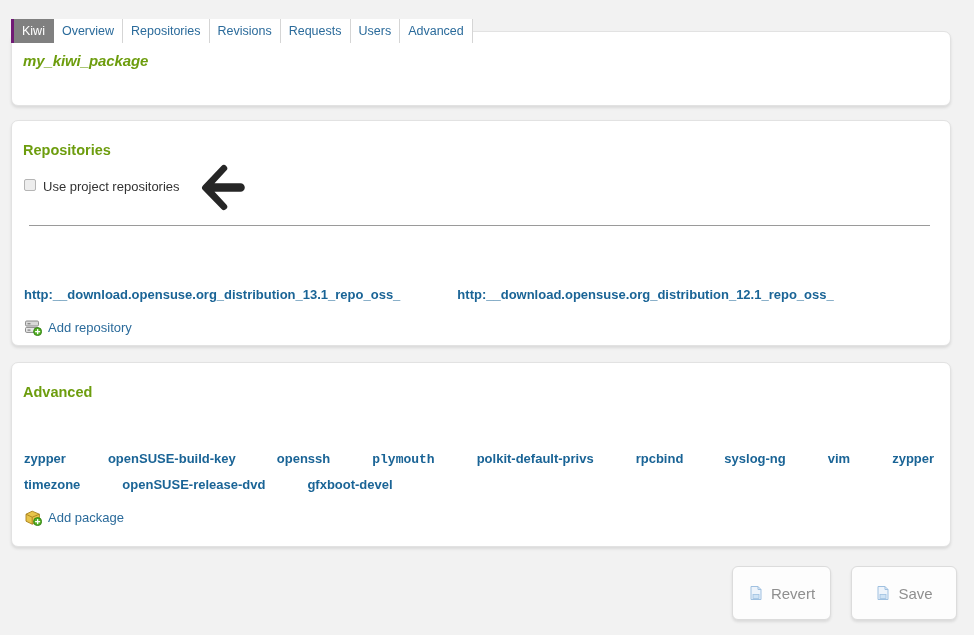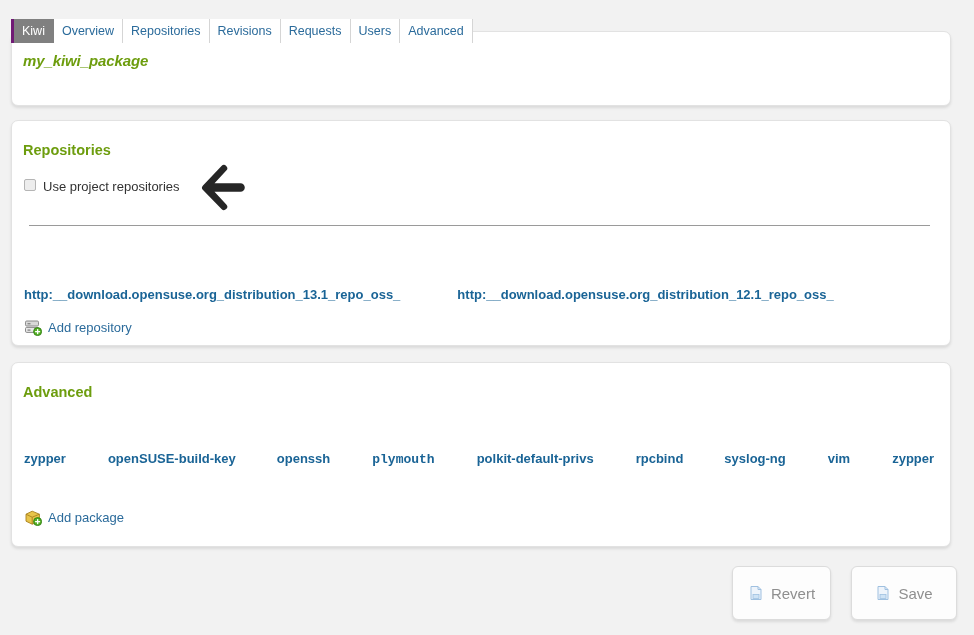--- a/index.html
+++ b/index.html
@@ -278,20 +278,25 @@
       <a class="biglink" style="margin-right:41px;">openSUSE-build-key</a>
       <a class="biglink" style="margin-right:42px;">openssh</a>
       <a class="biglink" style="margin-right:42px;font-family:Liberation Mono, monospace;">plymouth</a>
       <a class="biglink" style="margin-right:42px;">polkit-default-privs</a>
       <a class="biglink" style="margin-right:41px;">rpcbind</a>
       <a class="biglink" style="margin-right:42px;">syslog-ng</a>
       <a class="biglink" style="margin-right:42px;">vim</a>
       <a class="biglink">zypper</a>
     </div>
 
+    <div class="pkg-line" style="top:114px;">
+      <a class="biglink" style="margin-right:42px;">timezone</a>
+      <a class="biglink" style="margin-right:42px;">openSUSE-release-dvd</a>
+      <a class="biglink">gfxboot-devel</a>
+    </div>
 
     <div class="addrow" style="top:146px;">
       <span class="icon-box">
         <svg viewBox="0 0 18 17" width="18" height="17">
           <path d="M2 5.2 L8.2 2.2 L15.4 5.2 L15.4 12.2 L8.2 15.2 L2 12.2 Z" fill="#e8c44a" stroke="#a8801d" stroke-width="0.9" stroke-linejoin="round"></path>
           <path d="M2 5.2 L8.2 8.2 L15.4 5.2" fill="none" stroke="#a8801d" stroke-width="0.9" stroke-linejoin="round"></path>
           <path d="M8.2 8.2 L8.2 15.2" fill="none" stroke="#a8801d" stroke-width="0.9"></path>
           <circle cx="13.6" cy="12.6" r="4" fill="#55b126" stroke="#2f7d10" stroke-width="0.9"></circle>
           <rect x="13.0" y="10.1" width="1.3" height="5" fill="#ffffff"></rect>
           <rect x="11.1" y="12.0" width="5" height="1.3" fill="#ffffff"></rect>

